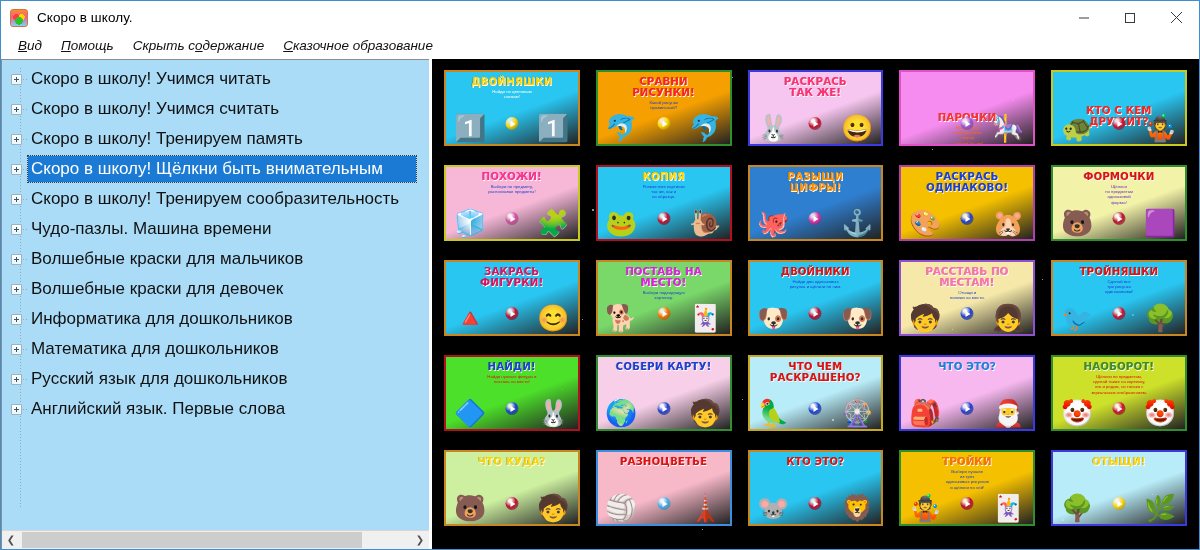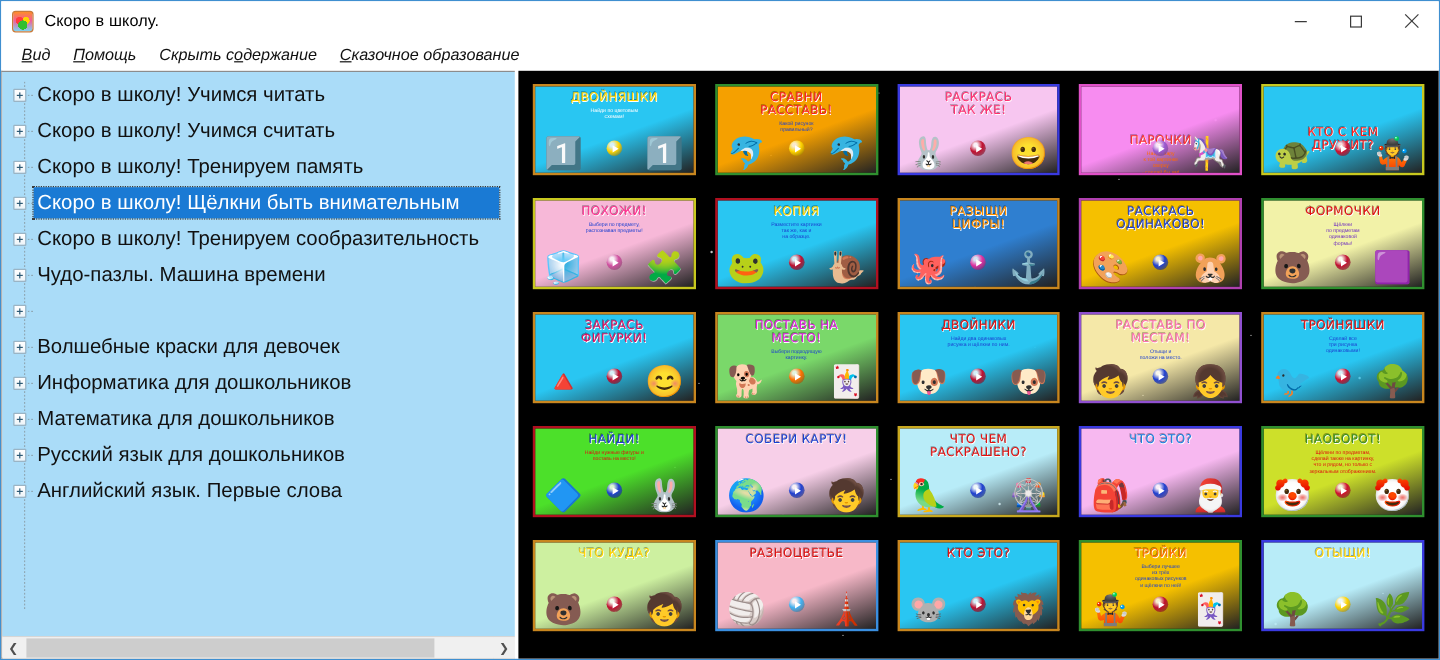--- a/index.html
+++ b/index.html
@@ -175,21 +175,21 @@
     position: relative;
     height: 76px;
     margin: 0 6px;
     border: 2px solid #b8862b;
     overflow: hidden;
     display: flex; flex-direction: column; align-items: center;
   }
   .thumb .ttitle {
     margin-top: 4px;
     font-family: "DejaVu Sans", sans-serif;
-    font-weight: normal;
+    font-weight: bold;
     font-size: 10px;
     line-height: 11px;
     text-align: center;
     letter-spacing: .3px;
     white-space: pre-line;
     z-index: 3;
     position: relative;
   }
   .thumb .tsub {
     font-size: 4.3px;
@@ -289,20 +289,21 @@
             <div class="tlabel">Скоро в школу! Тренируем сообразительность</div>
           </div>
           <div class="tnode">
             <div class="expander"></div>
             <div class="tdash"></div>
             <div class="tlabel">Чудо-пазлы. Машина времени</div>
           </div>
           <div class="tnode">
             <div class="expander"></div>
             <div class="tdash"></div>
+            <div class="tlabel">Волшебные краски для мальчиков</div>
           </div>
           <div class="tnode">
             <div class="expander"></div>
             <div class="tdash"></div>
             <div class="tlabel">Волшебные краски для девочек</div>
           </div>
           <div class="tnode">
             <div class="expander"></div>
             <div class="tdash"></div>
             <div class="tlabel">Информатика для дошкольников</div>
@@ -386,21 +387,21 @@
               <div class="play" style="background: radial-gradient(circle at 35% 30%, rgba(255, 255, 255, 0.8) 0px, rgba(255, 255, 255, 0.8) 12%, rgb(255, 212, 0) 45%, rgba(0, 0, 0, 0.333) 100%);">
                 <div class="tri"></div>
               </div>
             </div>
           </div>
           <div>
             <div class="thumb" style="background: linear-gradient(160deg, rgb(245, 160, 0) 0%, rgb(245, 160, 0) 55%, rgba(255, 255, 255, 0.133) 100%); border-color: rgb(47, 143, 47);">
               <div class="art l">🐬</div>
               <div class="art r">🐬</div>
               <div class="ttitle" style="color: rgb(255, 32, 32); text-shadow: rgb(255, 255, 255) 0.6px 0.6px 0px, rgba(0, 0, 0, 0.333) -0.5px -0.5px 0px;">СРАВНИ
-РАССТАВЬ!</div>
+РИСУНКИ!</div>
               <div class="tsub" style="color: rgb(27, 63, 208);">Какой рисунок
 правильный?</div>
               <div class="play" style="background: radial-gradient(circle at 35% 30%, rgba(255, 255, 255, 0.8) 0px, rgba(255, 255, 255, 0.8) 12%, rgb(255, 212, 0) 45%, rgba(0, 0, 0, 0.333) 100%);">
                 <div class="tri"></div>
               </div>
             </div>
           </div>
           <div>
             <div class="thumb" style="background: linear-gradient(160deg, rgb(247, 198, 240) 0%, rgb(247, 198, 240) 55%, rgba(255, 255, 255, 0.133) 100%); border-color: rgb(58, 58, 224);">
               <div class="art l">🐰</div>

